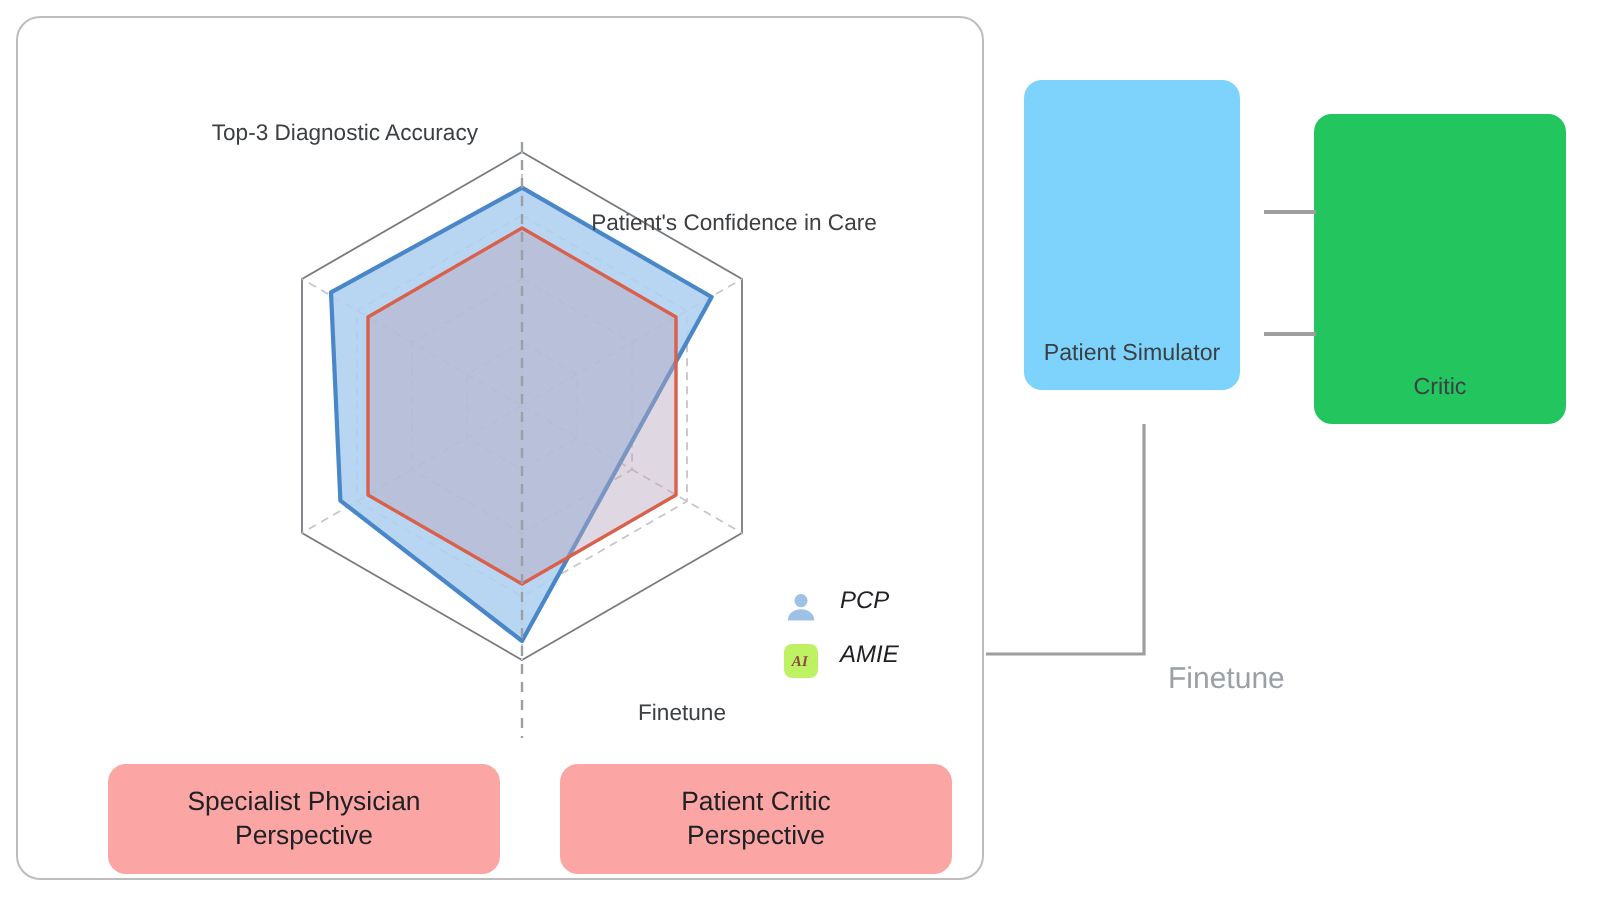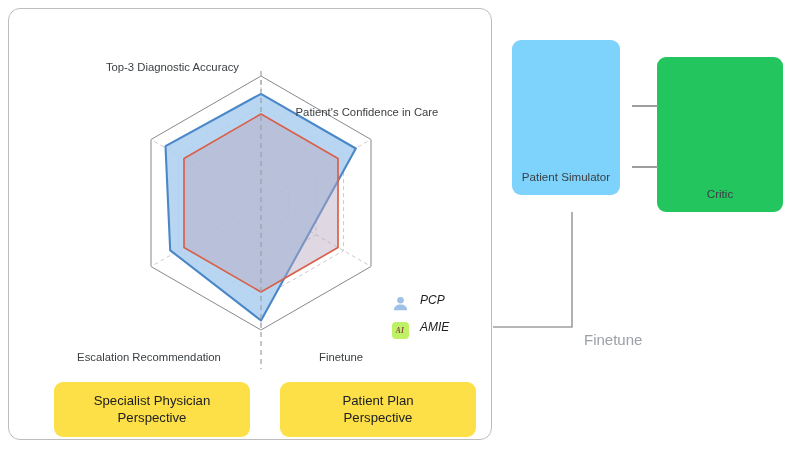--- a/index.html
+++ b/index.html
@@ -142,21 +142,21 @@
   }
   .legend-text {
     margin-left: 10px;
     font-size: 12px;
     color: #202124;
   }
 
   
   .persp-box {
     position: absolute;
-    background: #fde047;
+    background: #fca5a5;
     border-radius: 9px;
     display: flex;
     align-items: center;
     justify-content: center;
     text-align: center;
     font-size: 13.2px;
     color: #202124;
     line-height: 1.28;
     white-space: pre-line;
     padding: 0 8px;
@@ -260,21 +260,20 @@
 
       <polygon points="252,84.8 346.8,139.5 252,311.5 161.2,241.3 156.5,137.2 252,84.8" fill="#aed0f0" fill-opacity="0.88" stroke="#4a87c8" stroke-width="2.1" stroke-linejoin="round"></polygon>
 
       <polygon points="252,105 329,149.5 329,238.5 252,283 175,238.5 175,149.5" fill="#b9a7bd" fill-opacity="0.45" stroke="#d9604a" stroke-width="1.7" stroke-linejoin="round"></polygon>
 
       <line x1="252" y1="62" x2="252" y2="360" stroke="#9aa0a6" stroke-width="1.2" stroke-dasharray="5 4"></line>
     </svg>
 
     <div class="axis-label axis-top3">Top-3 Diagnostic Accuracy</div>
     <div class="axis-label axis-conf">Patient's Confidence in Care</div>
-    <div class="axis-label axis-esc">Escalation Recommendation</div>
     <div class="axis-label axis-emp">Finetune</div>
 
     <div class="legend">
       <div class="legend-row">
         <span class="legend-icon">
           <svg class="pcp-glyph" width="17" height="17" viewBox="0 0 17 17" aria-hidden="true">
             <circle cx="8.5" cy="5.3" r="3.3" fill="#9ec1e8"></circle>
             <path d="M1.9 15.2c0-3.6 3-5.6 6.6-5.6s6.6 2 6.6 5.6z" fill="#9ec1e8"></path>
           </svg>
         </span>
@@ -283,21 +282,21 @@
       <div class="legend-row">
         <span class="legend-icon">
           <span class="ai-badge">AI</span>
         </span>
         <span class="legend-text">AMIE</span>
       </div>
     </div>
 
     <div class="persp-box persp-left">Specialist Physician
 Perspective</div>
-    <div class="persp-box persp-right">Patient Plan
+    <div class="persp-box persp-right">Patient Critic
 Perspective</div>
   </div>
 
   <div class="sim-box">
     <div class="box-label">Patient Simulator</div>
   </div>
 
   <div class="critic-box">
     <div class="box-label">Critic</div>
   </div>

